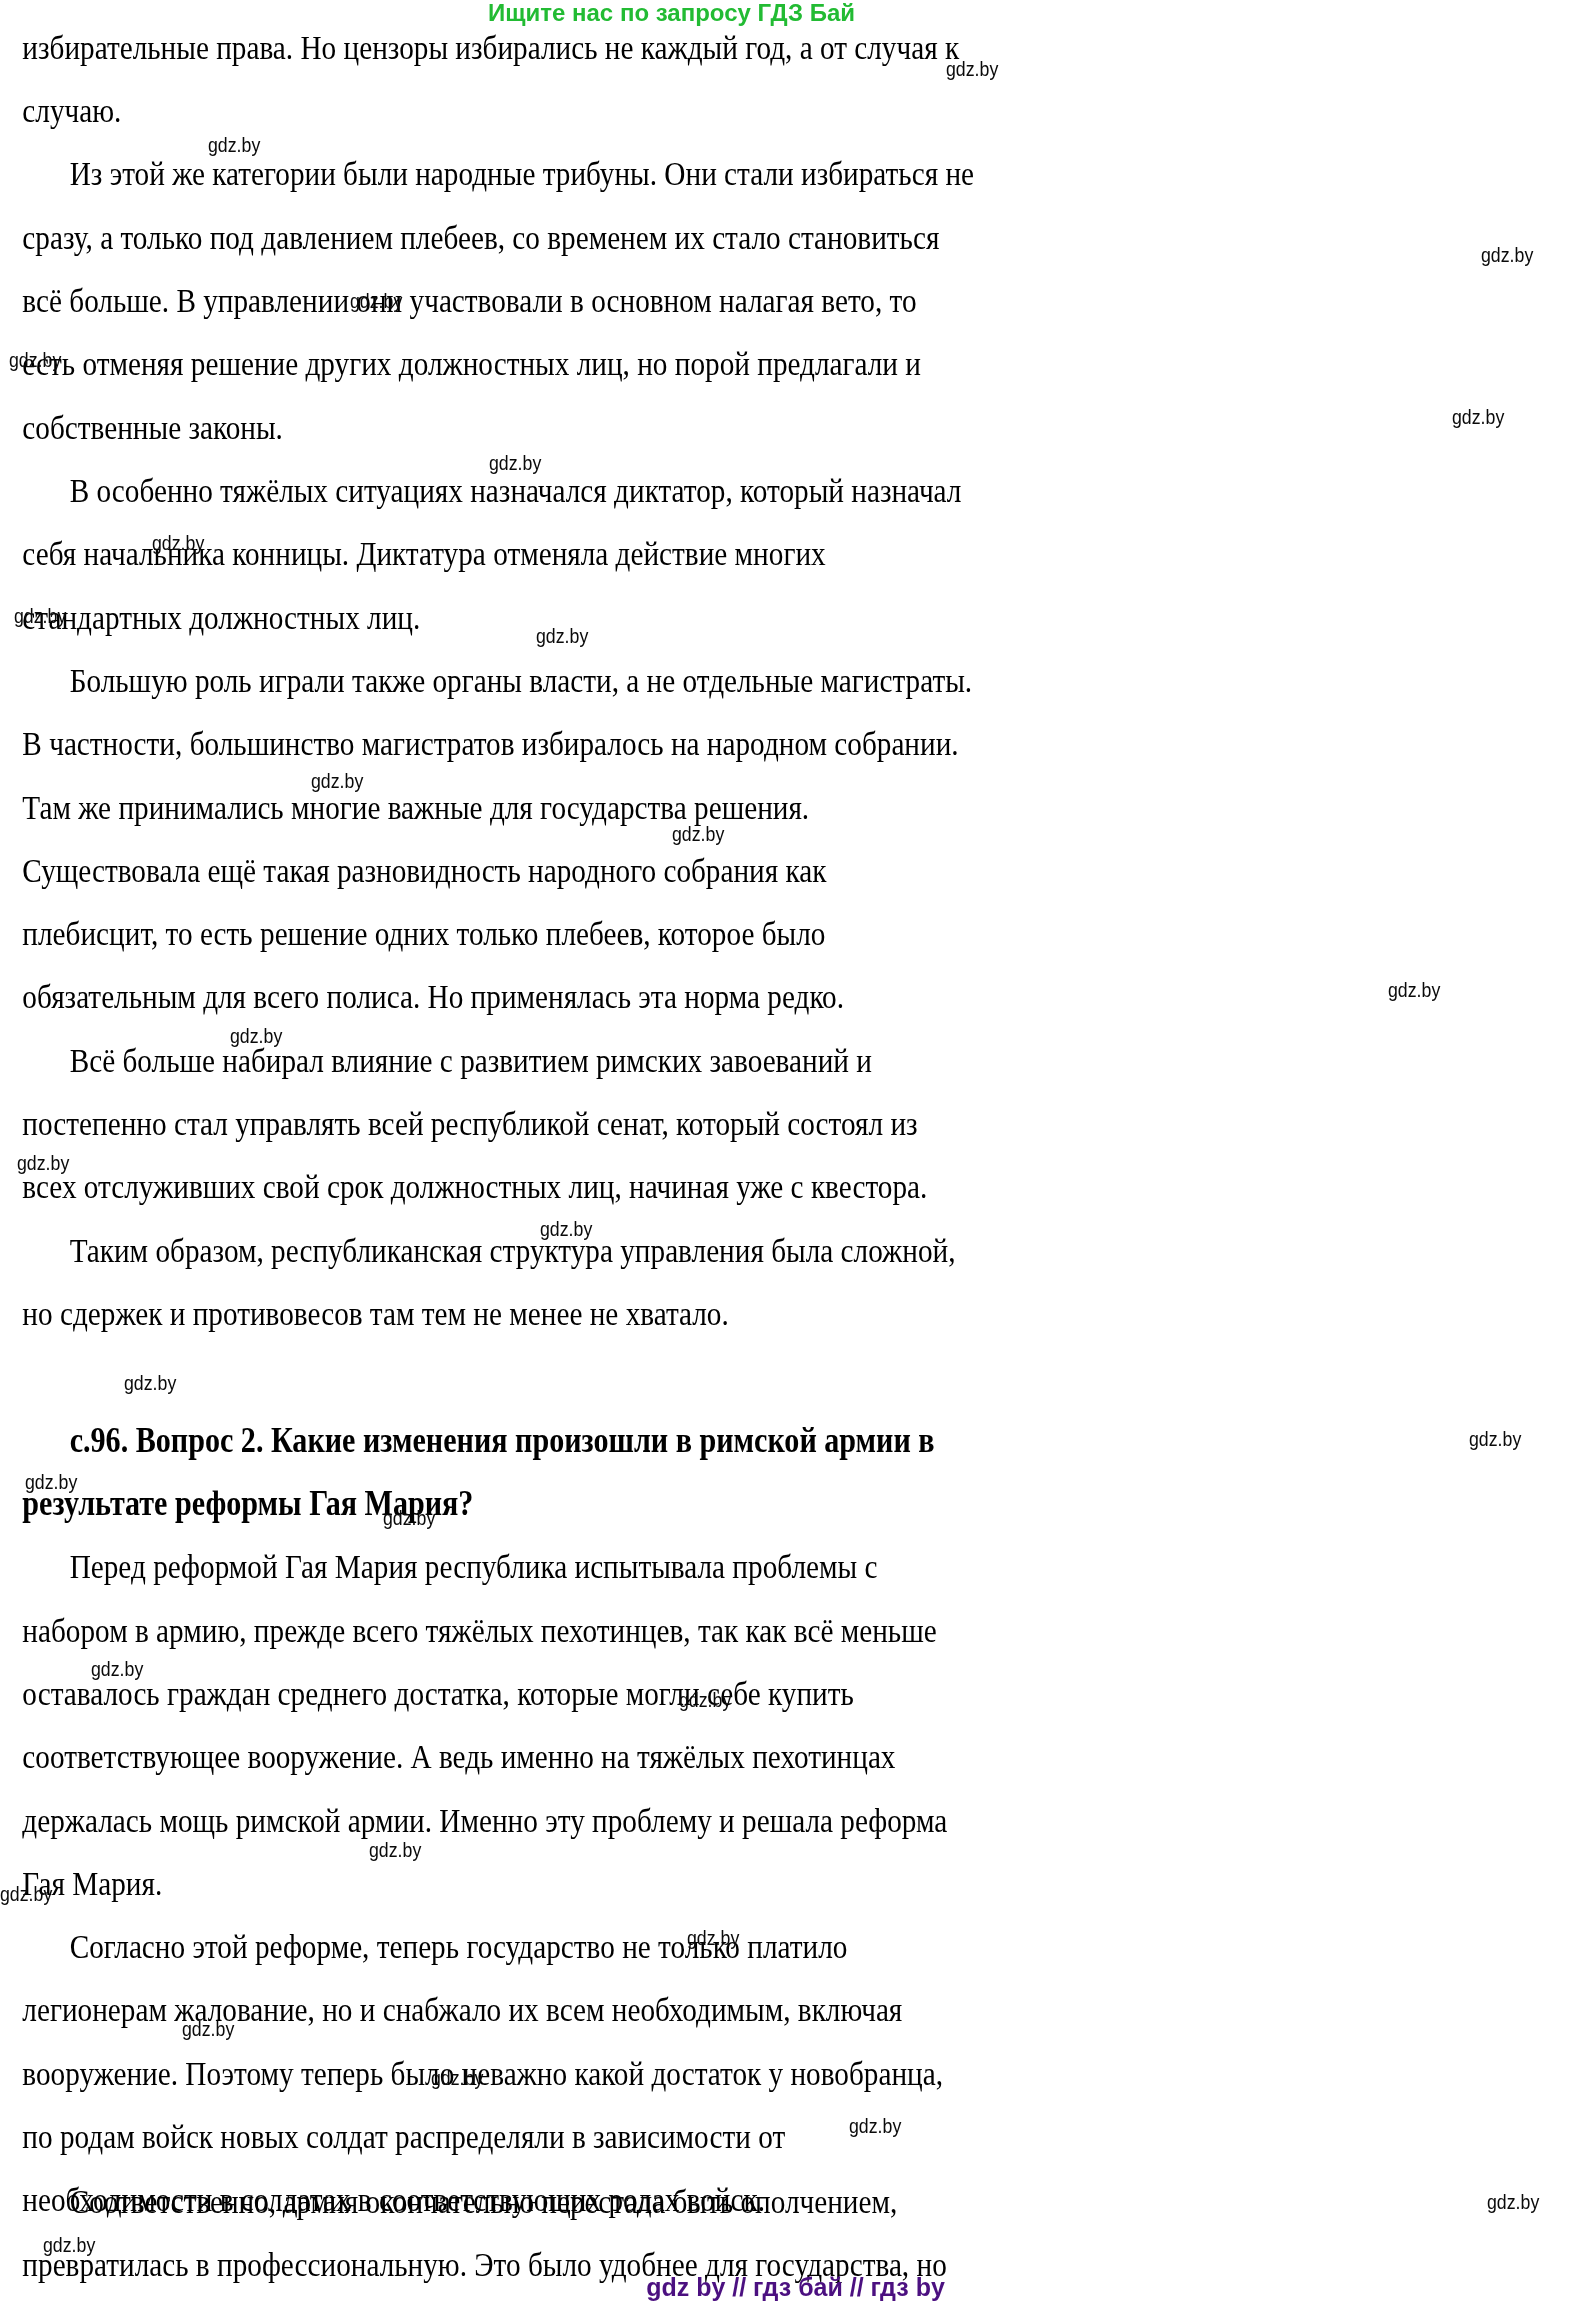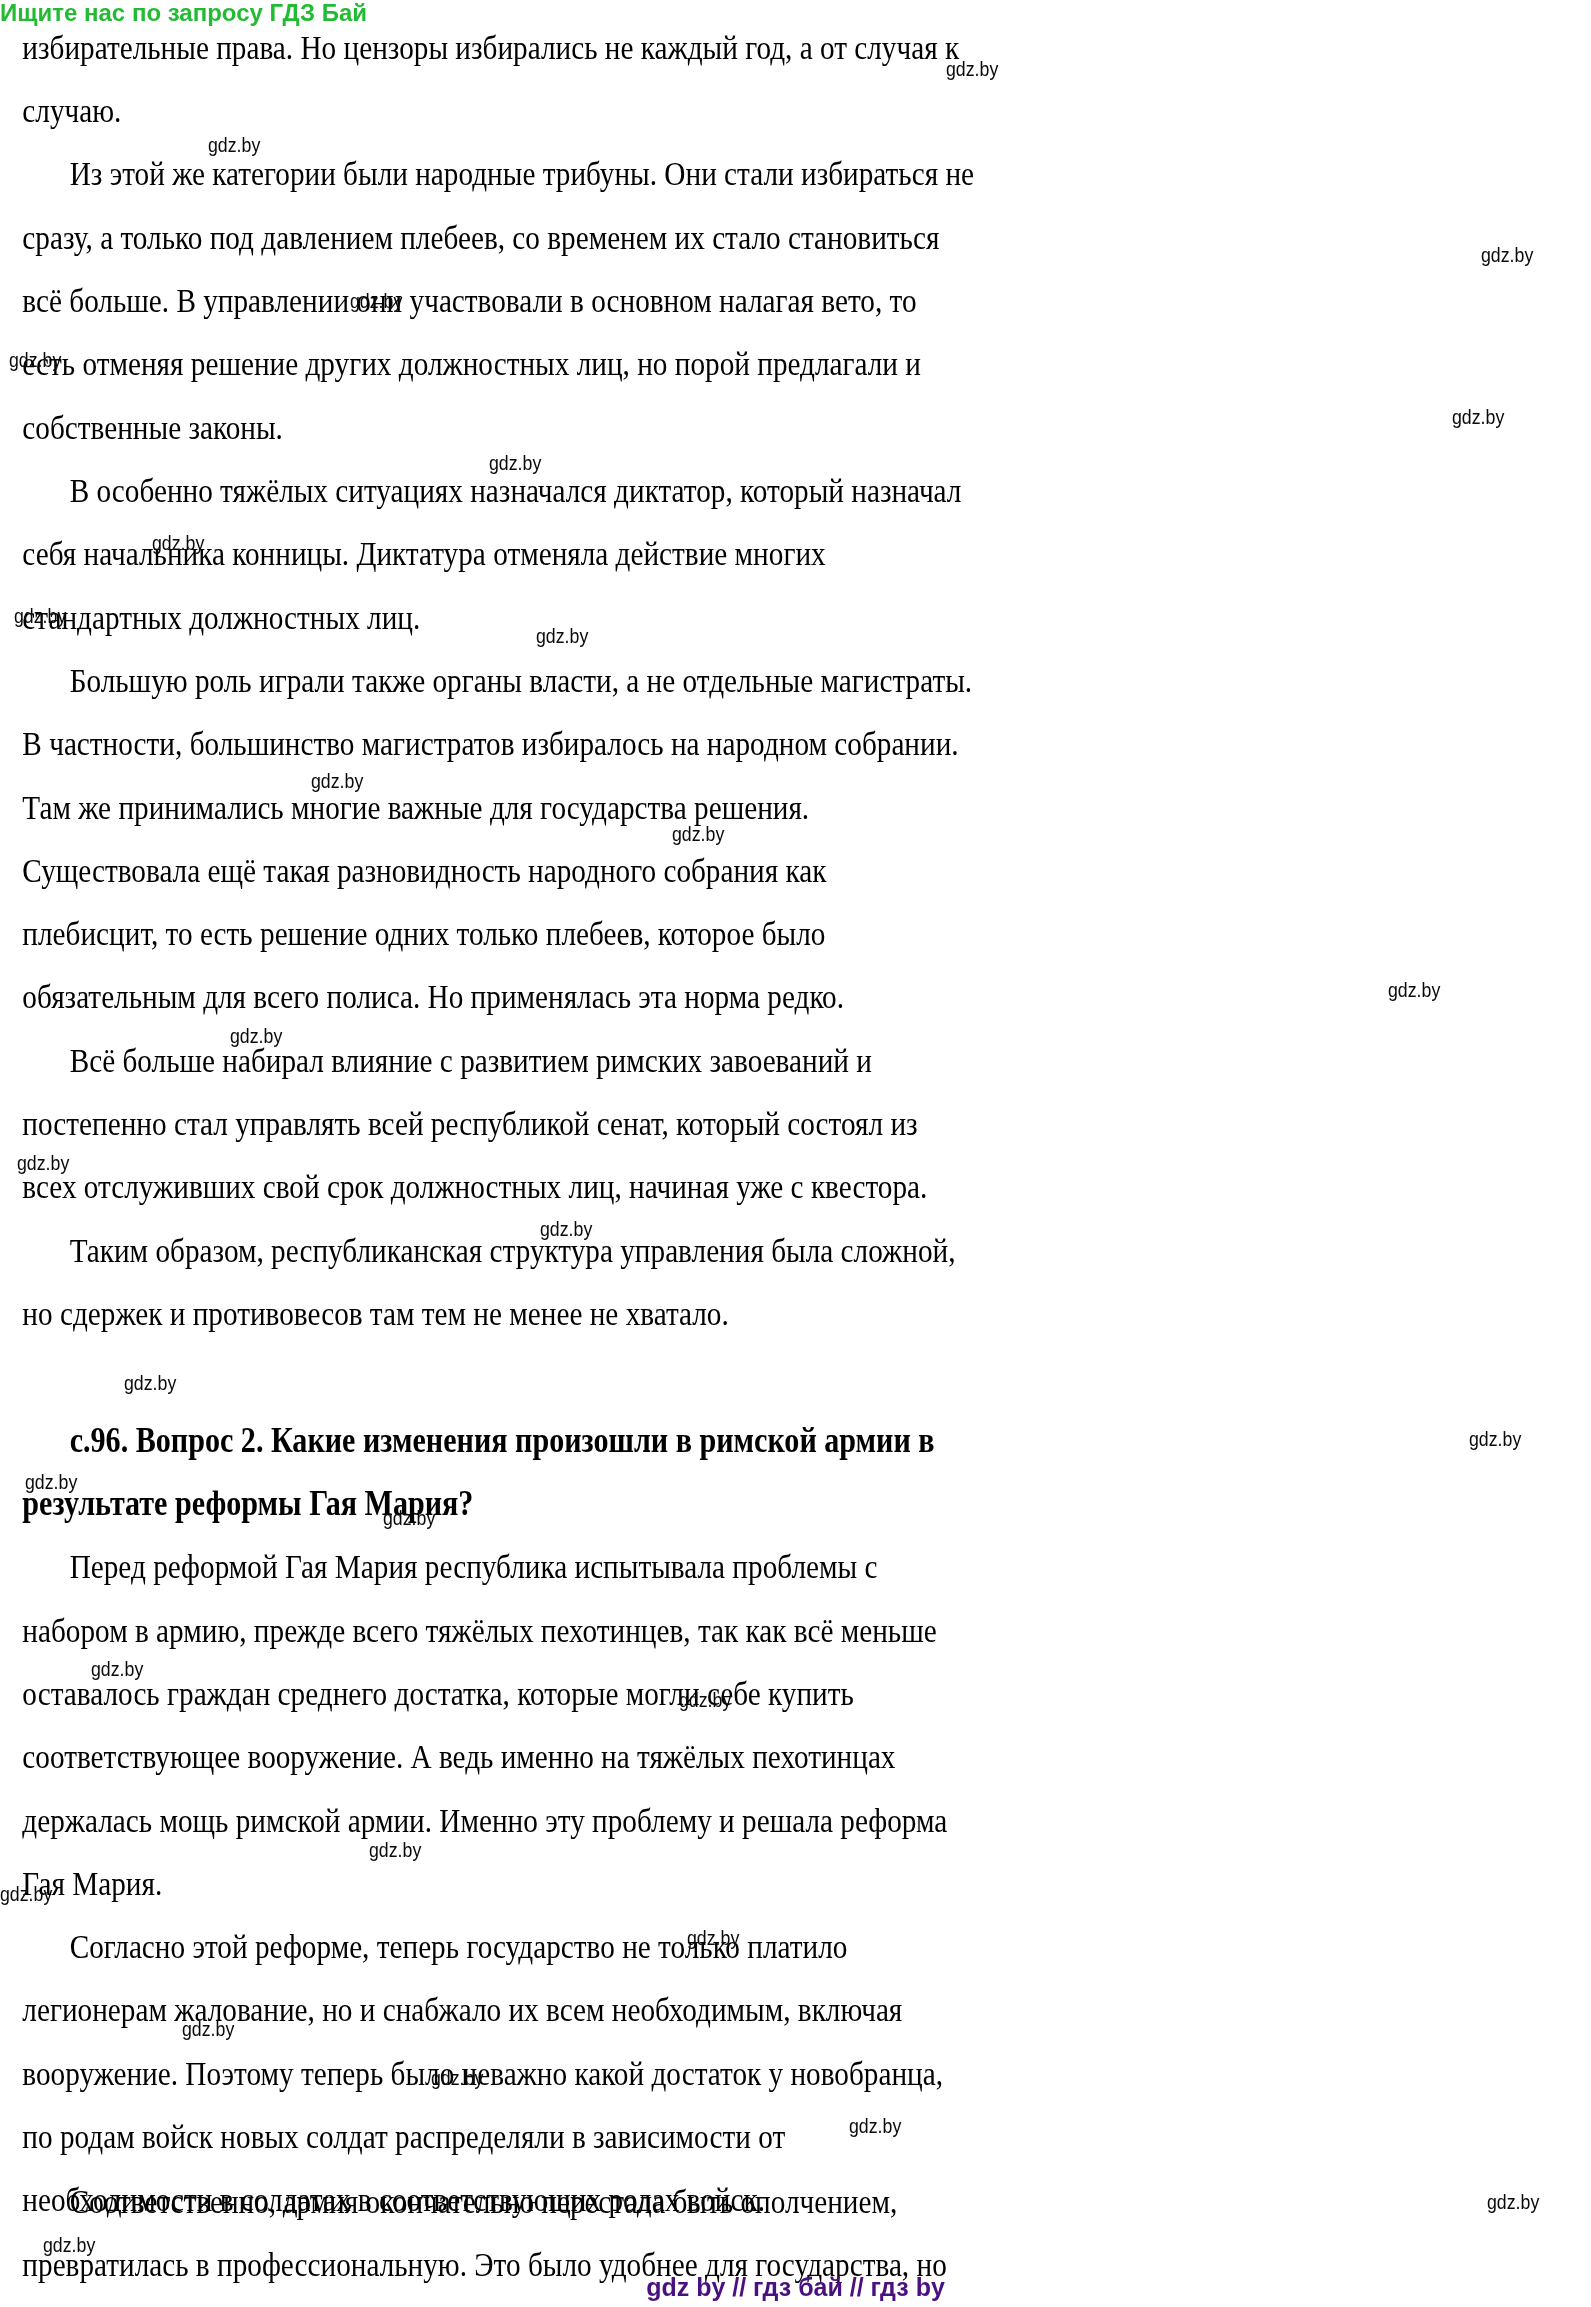--- a/index.html
+++ b/index.html
@@ -18,21 +18,21 @@
     background: #ffffff;
     overflow: hidden;
   }
 
   
   .promo-header {
     position: absolute;
     top: 0px;
     left: 0;
     width: 1343px;
-    text-align: left;
+    text-align: center;
     font-family: "Liberation Sans", "DejaVu Sans", sans-serif;
     font-weight: bold;
     font-size: 24px;
     letter-spacing: 0px;
     line-height: 26px;
     white-space: nowrap;
   }
 
   
   .promo-footer {

